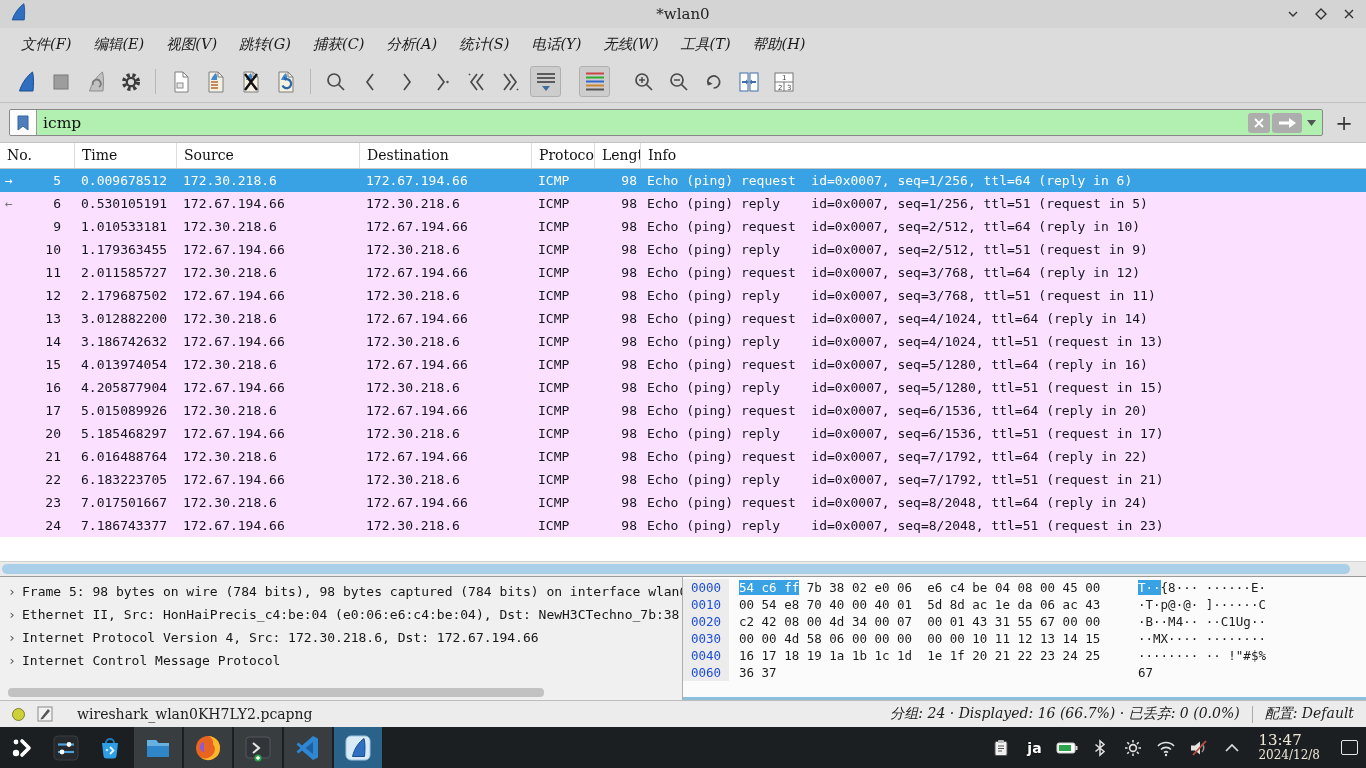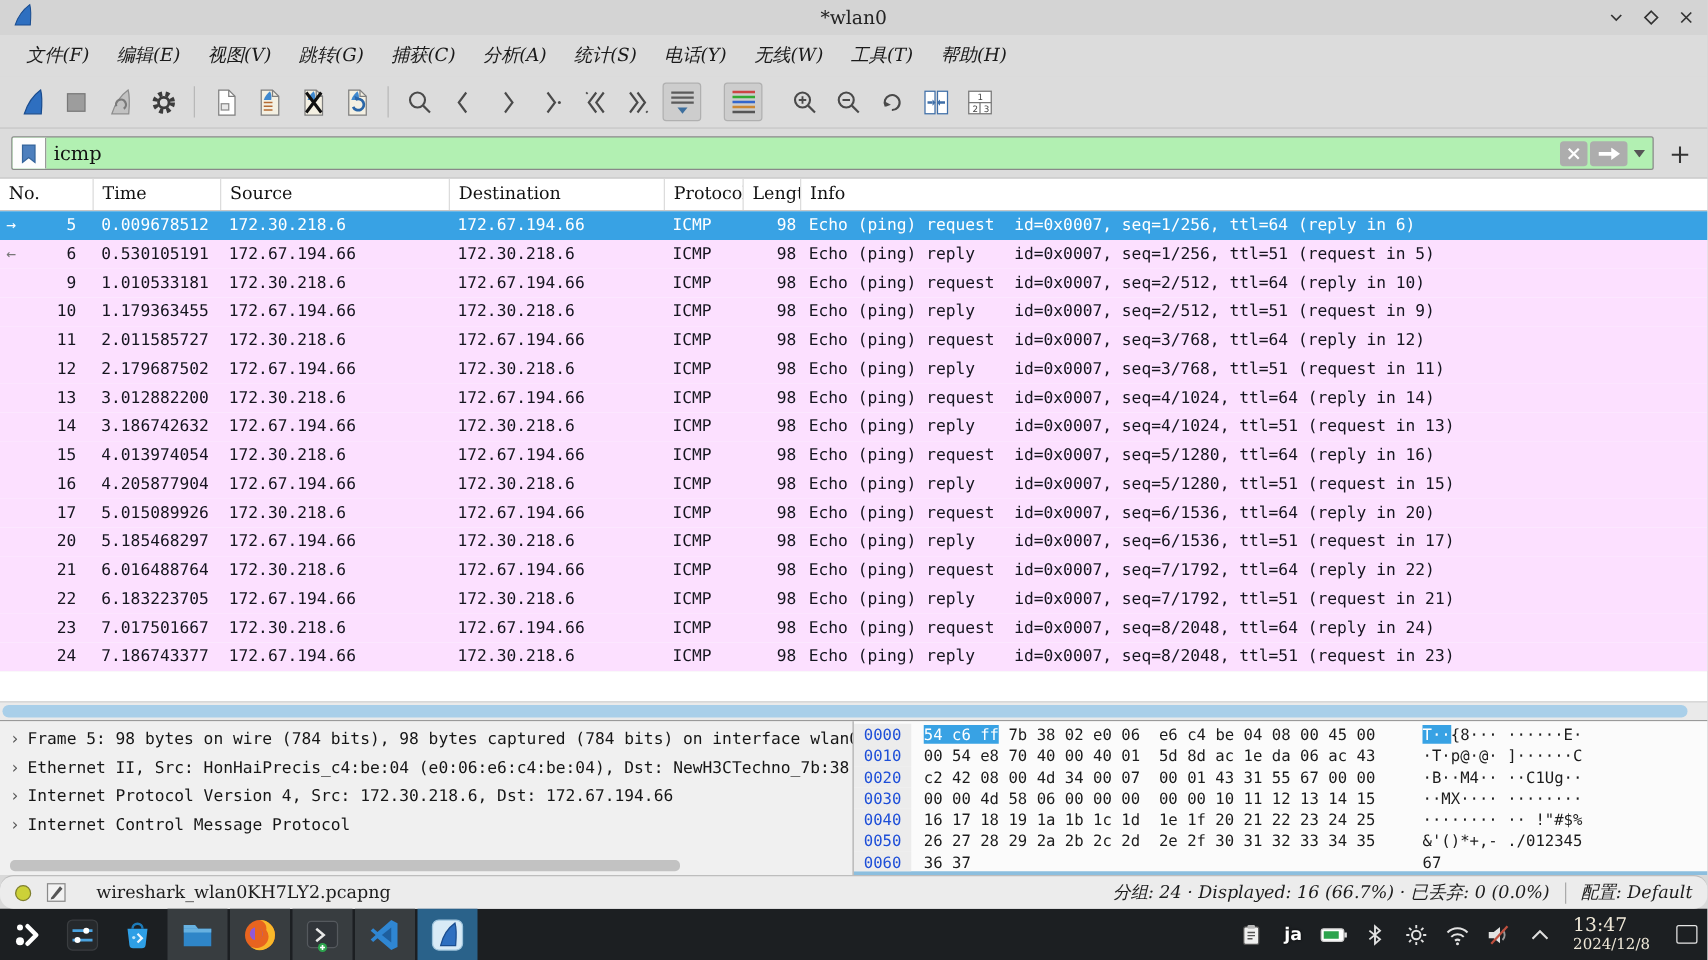--- a/index.html
+++ b/index.html
@@ -65,21 +65,21 @@
   .dline .chev { color:#555; display:inline-block; width:14px; }
   .details-scroll { position:absolute; bottom:3px; left:8px; width:536px; height:9px; background:#c2c2c2; border-radius:4px; }
   .hexpane { flex:1; background:#fbfbfb; border-bottom:3px solid #8cbede; overflow:hidden; padding-top:2px; }
   .hrow { height:17px; line-height:17px; font-family:"DejaVu Sans Mono", monospace; font-size:12.5px; white-space:pre; color:#1c1c1c; }
   .hoff { display:inline-block; width:46px; background:#ececec; color:#1d4ed8; padding-left:8px; }
   .hbytes { display:inline-block; width:405px; padding-left:10px; }
   .hascii { display:inline-block; padding-left:4px; }
   .hl { background:#38a2e4; color:#fff; }
 
   
-  .statusbar { height:27px; background:#ececec; border-top:1px solid #bdbdbd; display:flex; align-items:center; font-size:14px; color:#1c1c1c; flex:none;border-radius:11px; }
+  .statusbar { height:27px; background:#ececec; border-top:1px solid #bdbdbd; display:flex; align-items:center; font-size:14px; color:#1c1c1c; flex:none; }
   .expert-dot { width:13px; height:13px; border-radius:50%; background:#ccd138; border:1.5px solid #7e7e2e; margin-left:12px; flex:none; }
   .comment-btn { margin-left:12px; flex:none; display:flex; }
   .sb-file { margin-left:24px; white-space:nowrap; }
   .sb-right { margin-left:auto; display:flex; align-items:center;font-style:italic; }
   .sb-stats { white-space:nowrap; }
   .sb-sep { width:1px; height:17px; background:#aaa; margin:0 12px; }
   .sb-profile { margin-right:12px; white-space:nowrap; }
 
   
   .taskbar { height:41px; background:#1c1f22; display:flex; align-items:center; }
@@ -491,21 +491,20 @@
           <div class="dline"><span class="chev">›</span>Internet Control Message Protocol</div>
         </div>
       <div class="details-scroll"></div>
     </div>
     <div class="hexpane">
         <div class="hrow"><span class="hoff">0000</span><span class="hbytes"><span class="hl">54 c6 ff</span> 7b 38 02 e0 06  e6 c4 be 04 08 00 45 00</span><span class="hascii"><span class="hl">T··</span>{8··· ······E·</span></div>
         <div class="hrow"><span class="hoff">0010</span><span class="hbytes">00 54 e8 70 40 00 40 01  5d 8d ac 1e da 06 ac 43</span><span class="hascii">·T·p@·@· ]······C</span></div>
         <div class="hrow"><span class="hoff">0020</span><span class="hbytes">c2 42 08 00 4d 34 00 07  00 01 43 31 55 67 00 00</span><span class="hascii">·B··M4·· ··C1Ug··</span></div>
         <div class="hrow"><span class="hoff">0030</span><span class="hbytes">00 00 4d 58 06 00 00 00  00 00 10 11 12 13 14 15</span><span class="hascii">··MX···· ········</span></div>
         <div class="hrow"><span class="hoff">0040</span><span class="hbytes">16 17 18 19 1a 1b 1c 1d  1e 1f 20 21 22 23 24 25</span><span class="hascii">········ ·· !"#$%</span></div>
-        <div class="hrow"><span class="hoff">0050</span><span class="hbytes">26 27 28 29 2a 2b 2c 2d  2e 2f 30 31 32 33 34 35</span><span class="hascii">&amp;'()*+,- ./012345</span></div>
         <div class="hrow"><span class="hoff">0060</span><span class="hbytes">36 37</span><span class="hascii">67</span></div>
       </div>
   </div>
 
   <div class="statusbar">
     <span class="expert-dot"></span>
     <span class="comment-btn">
       <svg width="16" height="16" viewBox="0 0 16 16">
           <rect x="1" y="1" width="14" height="14" fill="#f2f2f2" stroke="#8a8a8a"></rect>
           <path d="M4 12 L11 3 L13 5 L6 13 L3.5 13.5 Z" fill="#555"></path>

